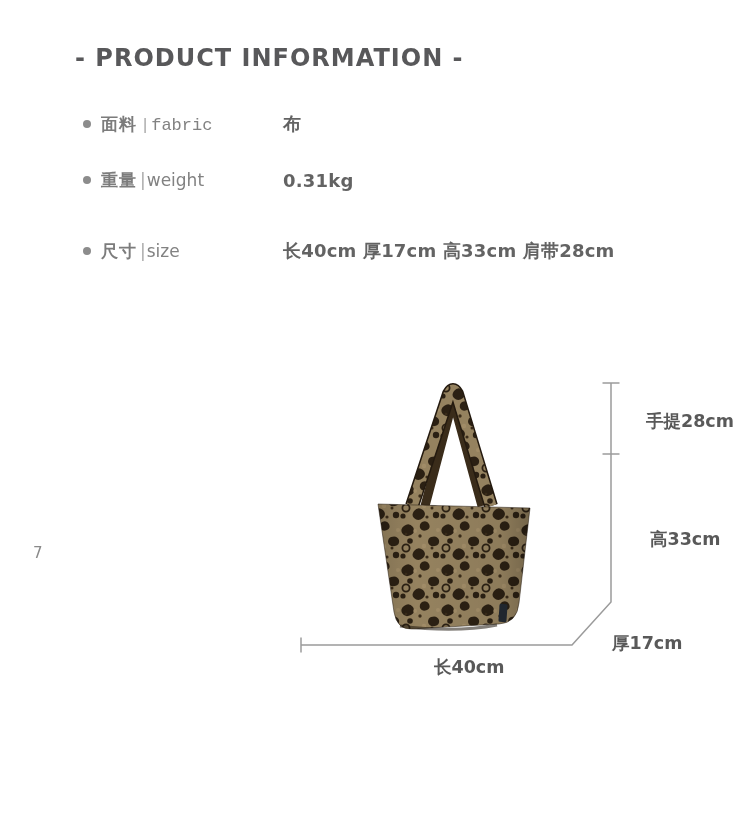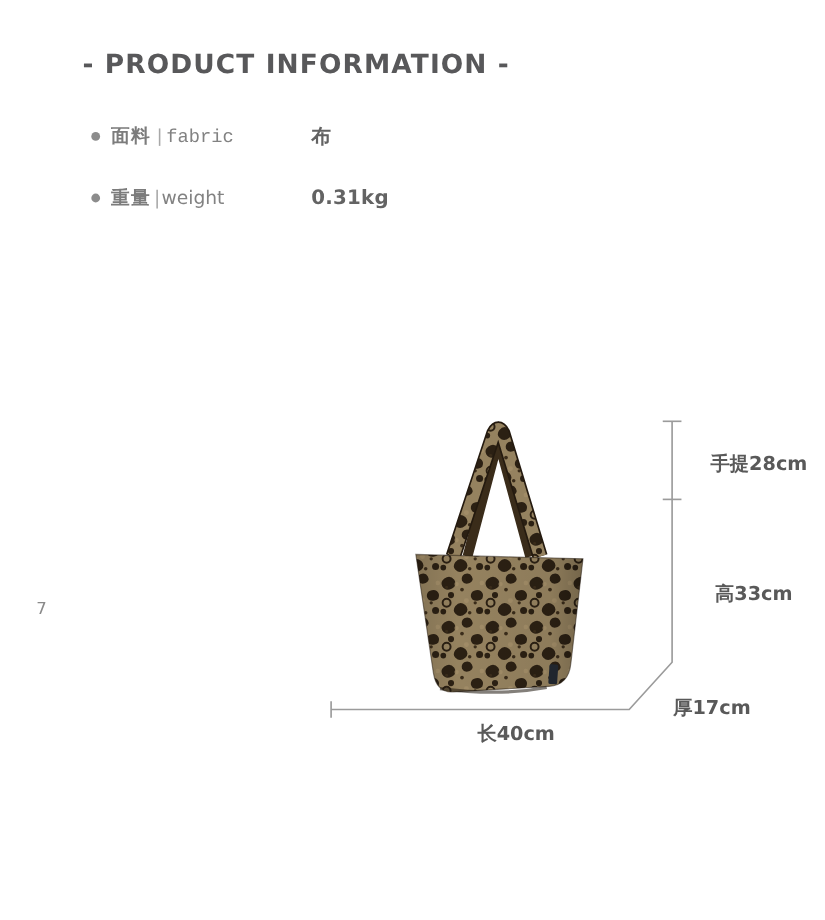--- a/index.html
+++ b/index.html
@@ -52,20 +52,25 @@
 
   <div class="spec-row" style="top:112px;font-family:Liberation Mono, monospace;">
     <span class="bullet"></span>
     <span class="label"><span class="cn">面料</span><span class="sep">|</span><span class="en">fabric</span></span>
     <span class="value">布</span>
   </div>
   <div class="spec-row" style="top:168px;">
     <span class="bullet"></span>
     <span class="label"><span class="cn">重量</span><span class="sep">|</span><span class="en">weight</span></span>
     <span class="value">0.31kg</span>
+  </div>
+  <div class="spec-row" style="top:239px;">
+    <span class="bullet"></span>
+    <span class="label"><span class="cn">尺寸</span><span class="sep">|</span><span class="en">size</span></span>
+    <span class="value">长40cm 厚17cm 高33cm 肩带28cm</span>
   </div>
 
   <span class="stray-mark">7</span>
 
   <svg class="diagram-svg" width="750" height="836" viewBox="0 0 750 836">
     <defs>
       <pattern id="leopard" patternUnits="userSpaceOnUse" width="40" height="40">
         <rect width="40" height="40" fill="#95825f"></rect>
         <g fill="#2b2013">
           <path d="M4,6 q5,-4 9,1 q3,5 -2,8 q-6,3 -9,-2 q-2,-4 2,-7 z"></path>

